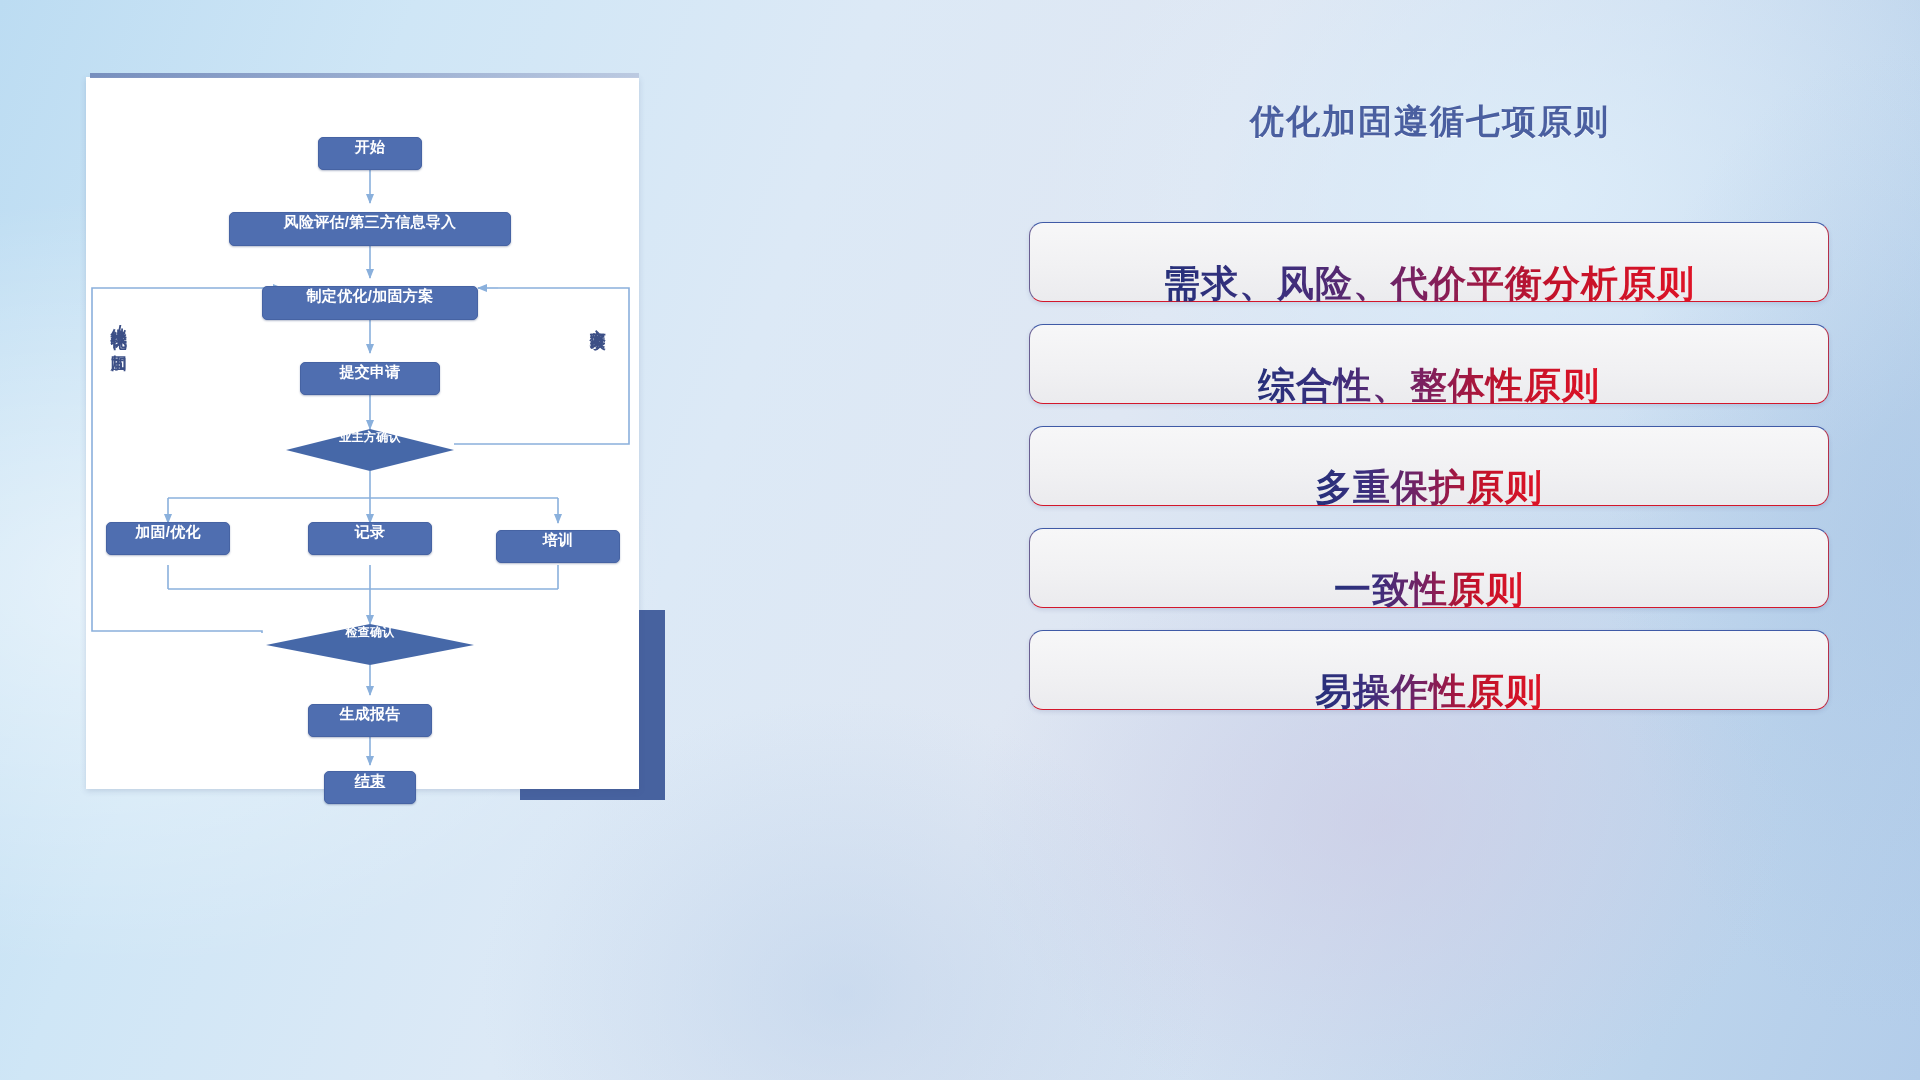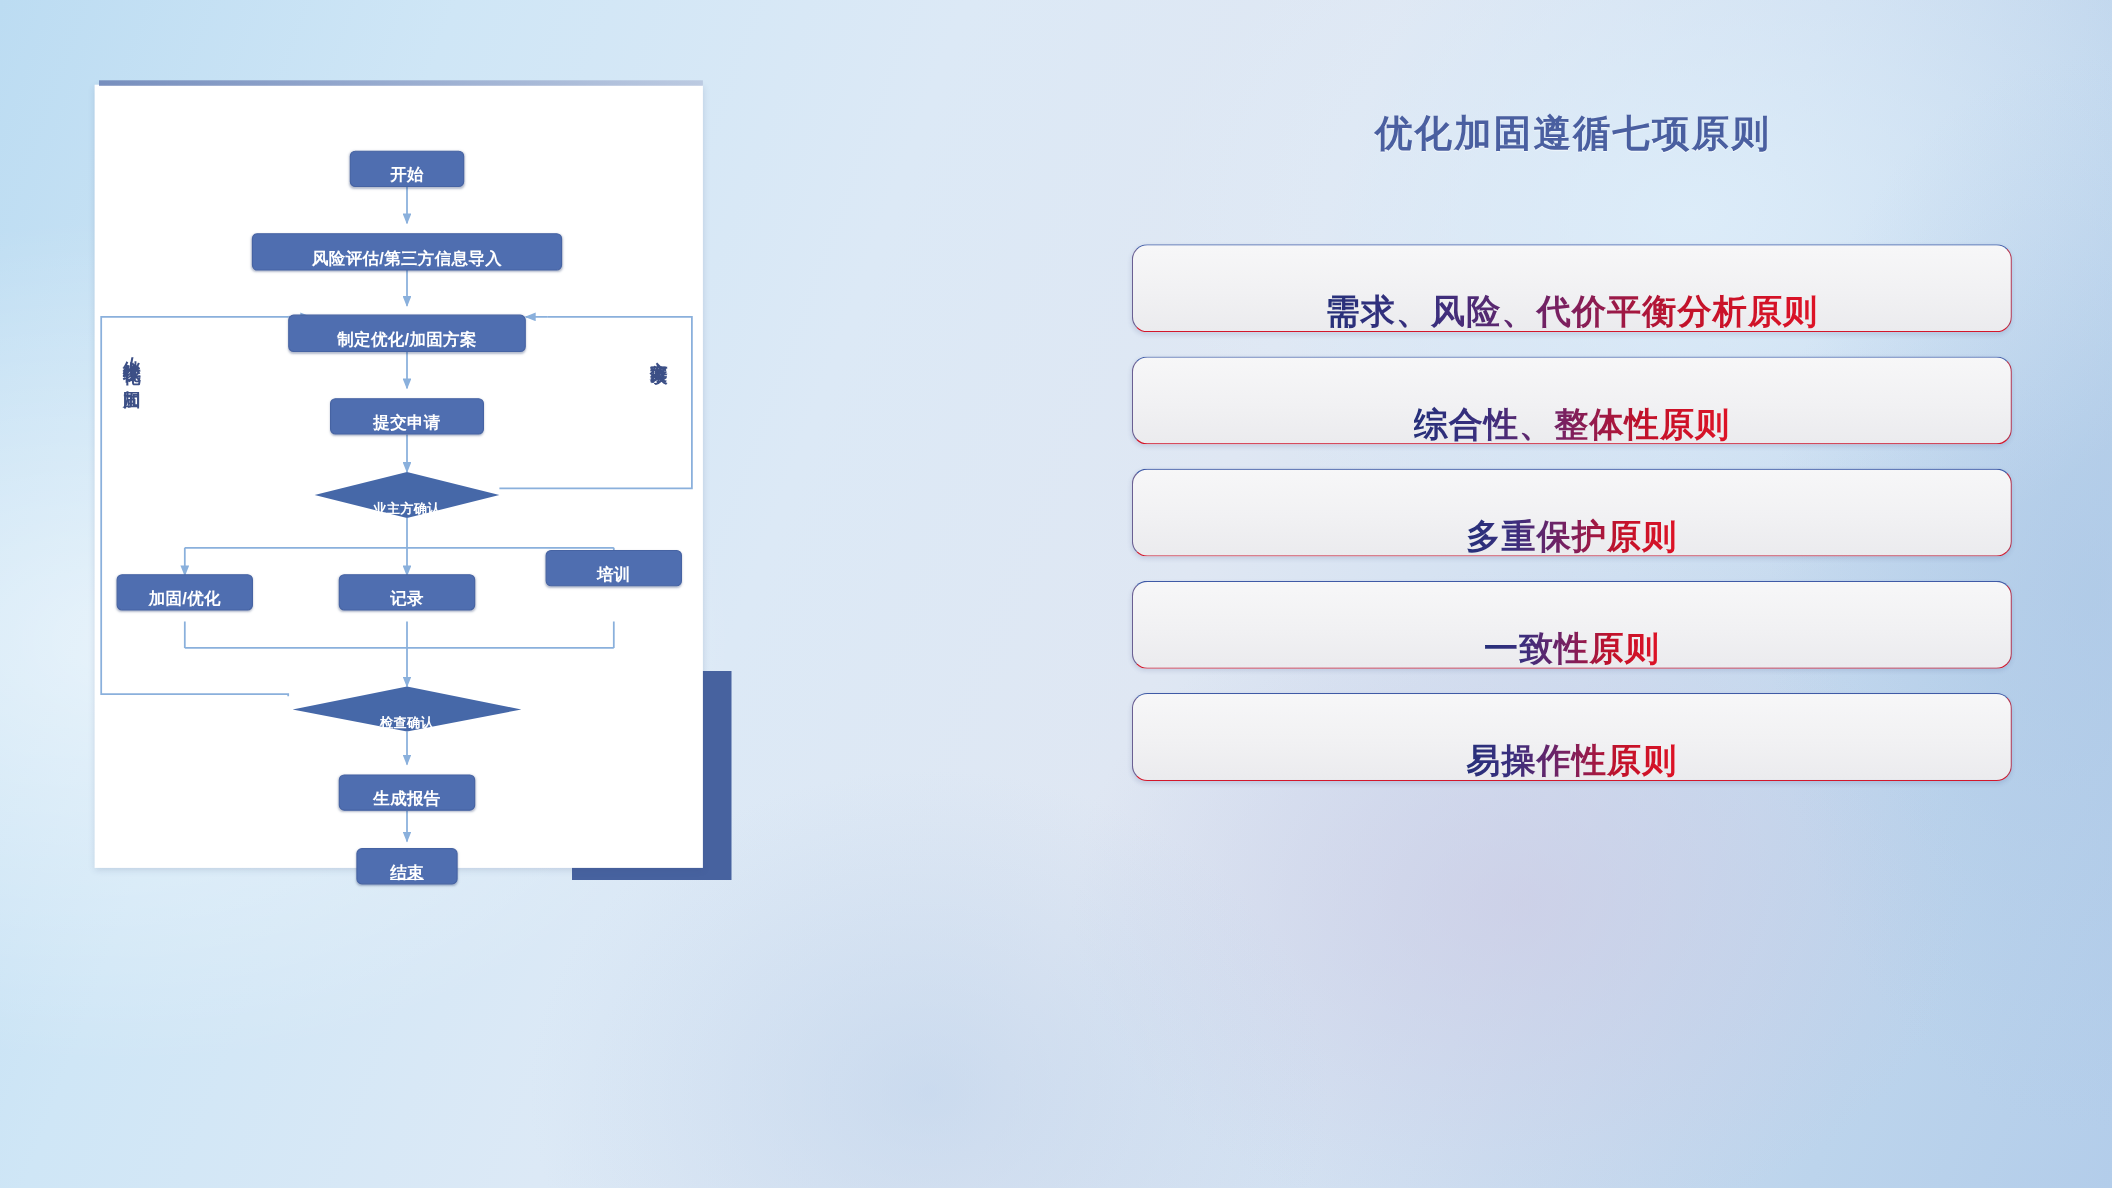--- a/index.html
+++ b/index.html
@@ -35,21 +35,21 @@
     box-shadow:0 2px 6px rgba(60,80,130,.18);
   }
   #flow-card .topbar{
     position:absolute;left:4px;top:-4px;width:549px;height:5px;
     background:linear-gradient(90deg,#6f86b8,#8fa3ca 45%,#b9c7df);
     opacity:.9;
   }
   #flow-svg{position:absolute;left:0;top:0;}
 
   .node{position:absolute;box-sizing:border-box;display:flex;
-    align-items:flex-end;justify-content:center;
+    align-items:flex-start;justify-content:center;
     color:#ffffff;font-weight:bold;white-space:nowrap;
     letter-spacing:.3px;}
   .node.rect{
     background:#4f6eb0;border:1px solid #4663a3;border-radius:5px;
     box-shadow:0 1px 2px rgba(40,60,110,.35);
     font-size:15px;
   }
   .node.dia{background:transparent;border:none;box-shadow:none;font-size:12px;}
   .vlabel{
     position:absolute;color:#3c4f86;font-size:16px;font-weight:bold;
@@ -70,21 +70,21 @@
     background:linear-gradient(180deg,#f7f7f8 0%,#f1f1f3 55%,#ebebee 100%);
     border-radius:14px;
     border-top:1.6px solid #3f5aa6;
     border-left:1.6px solid #6a5f92;
     border-right:1.6px solid #b5304a;
     border-bottom:1.6px solid #d3172b;
     box-shadow:0 2px 4px rgba(70,90,140,.16);
     display:flex;align-items:center;justify-content:center;
   }
   .pcard .ptext{
-    font-size:31px;font-weight:bold;letter-spacing:1px;
+    font-size:37px;font-weight:bold;letter-spacing:1px;
     background:linear-gradient(90deg,#26307a 0%,#3a2f7e 22%,#7a2060 48%,#c1122a 72%,#de1326 100%);
     -webkit-background-clip:text;background-clip:text;
     -webkit-text-fill-color:transparent;color:transparent;margin-top:44px;
   }
 </style>
 </head>
 <body>
 
 <div id="bg">
   <div class="bg-l1"></div>
@@ -163,21 +163,21 @@
   </div>
 
   <div class="node rect" style="left:20px;top:445px;width:124px;height:33px;">
     <span>加固/优化</span>
   </div>
 
   <div class="node rect" style="left:222px;top:445px;width:124px;height:33px;">
     <span>记录</span>
   </div>
 
-  <div class="node rect" style="left:410px;top:423px;width:124px;height:33px;">
+  <div class="node rect" style="left:410px;top:453px;width:124px;height:33px;">
     <span>培训</span>
   </div>
 
   <div class="node dia" style="left:180px;top:547px;width:208px;height:42px;">
     <span>检查确认</span>
   </div>
 
   <div class="node rect" style="left:222px;top:627px;width:124px;height:33px;">
     <span>生成报告</span>
   </div>

